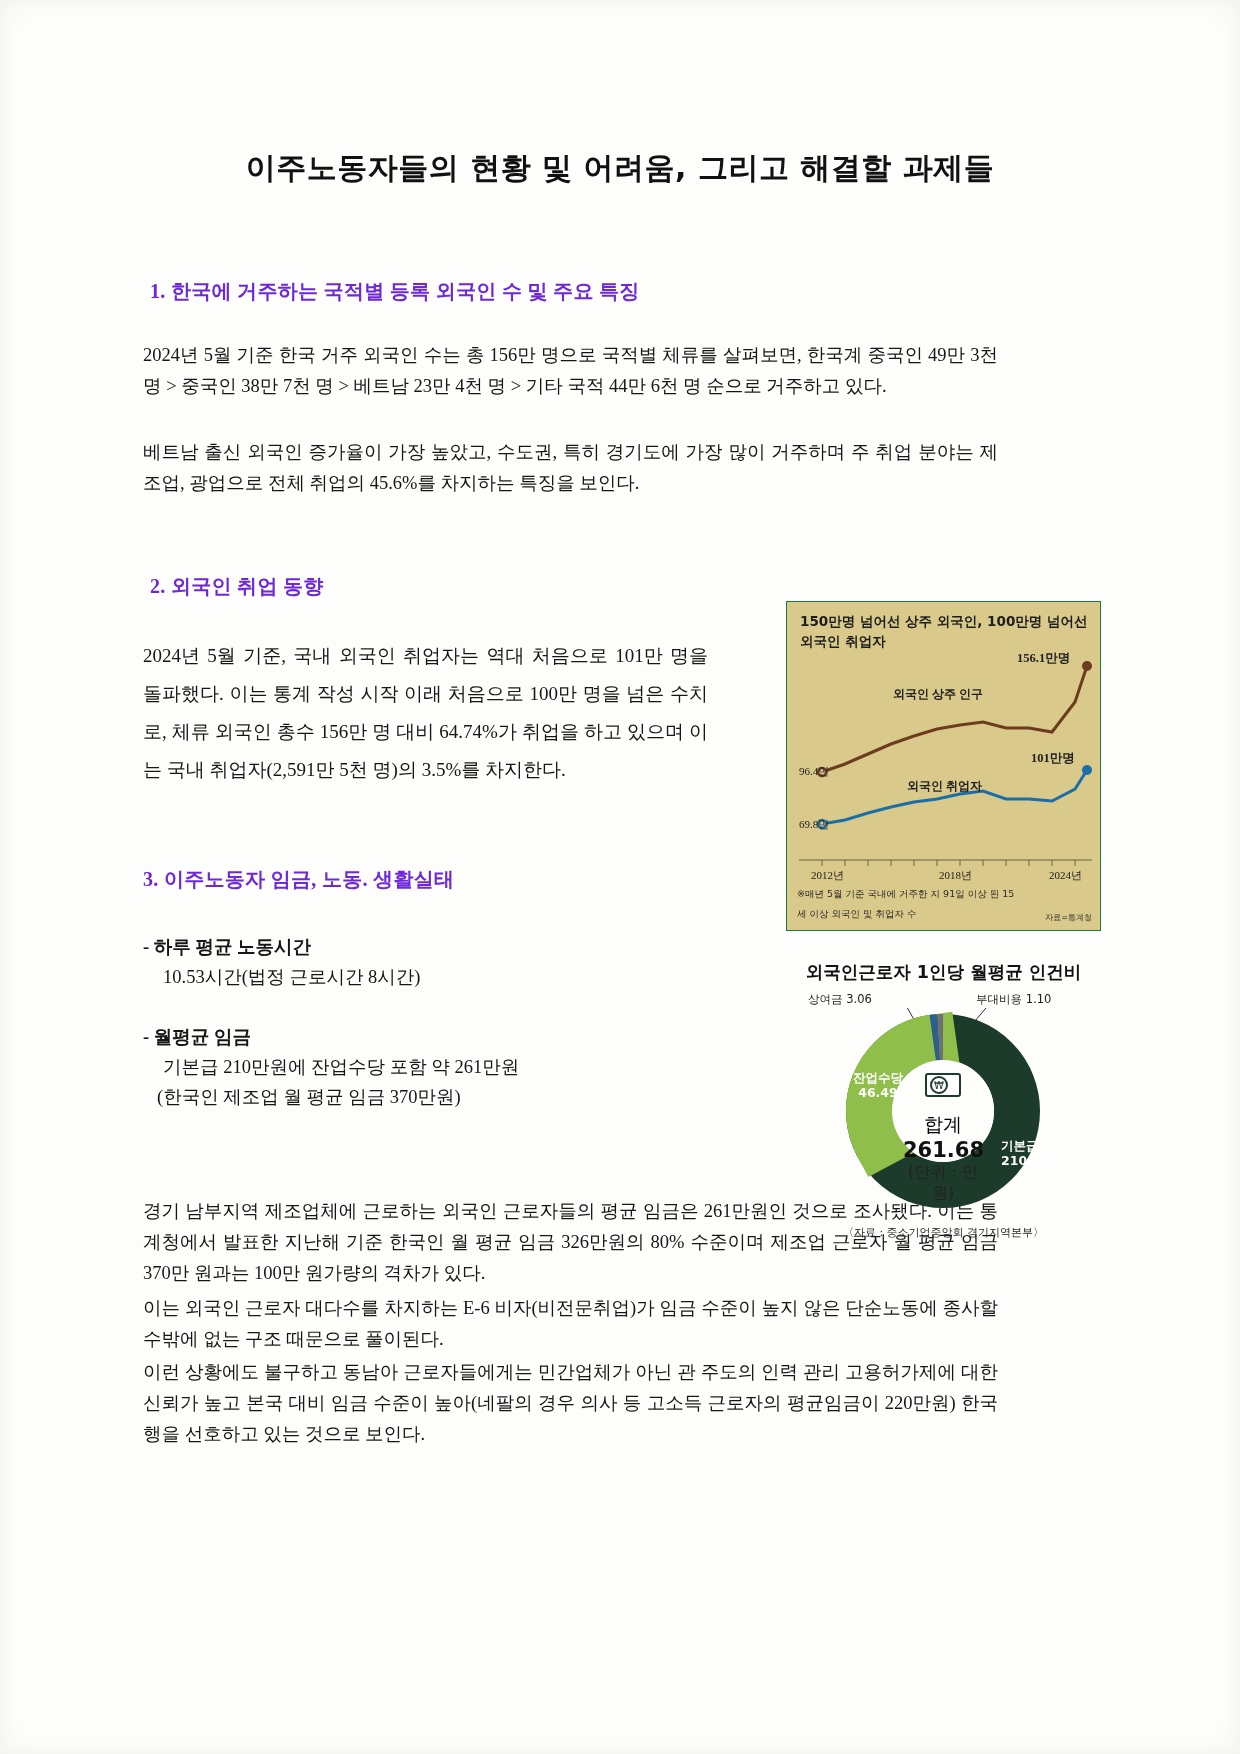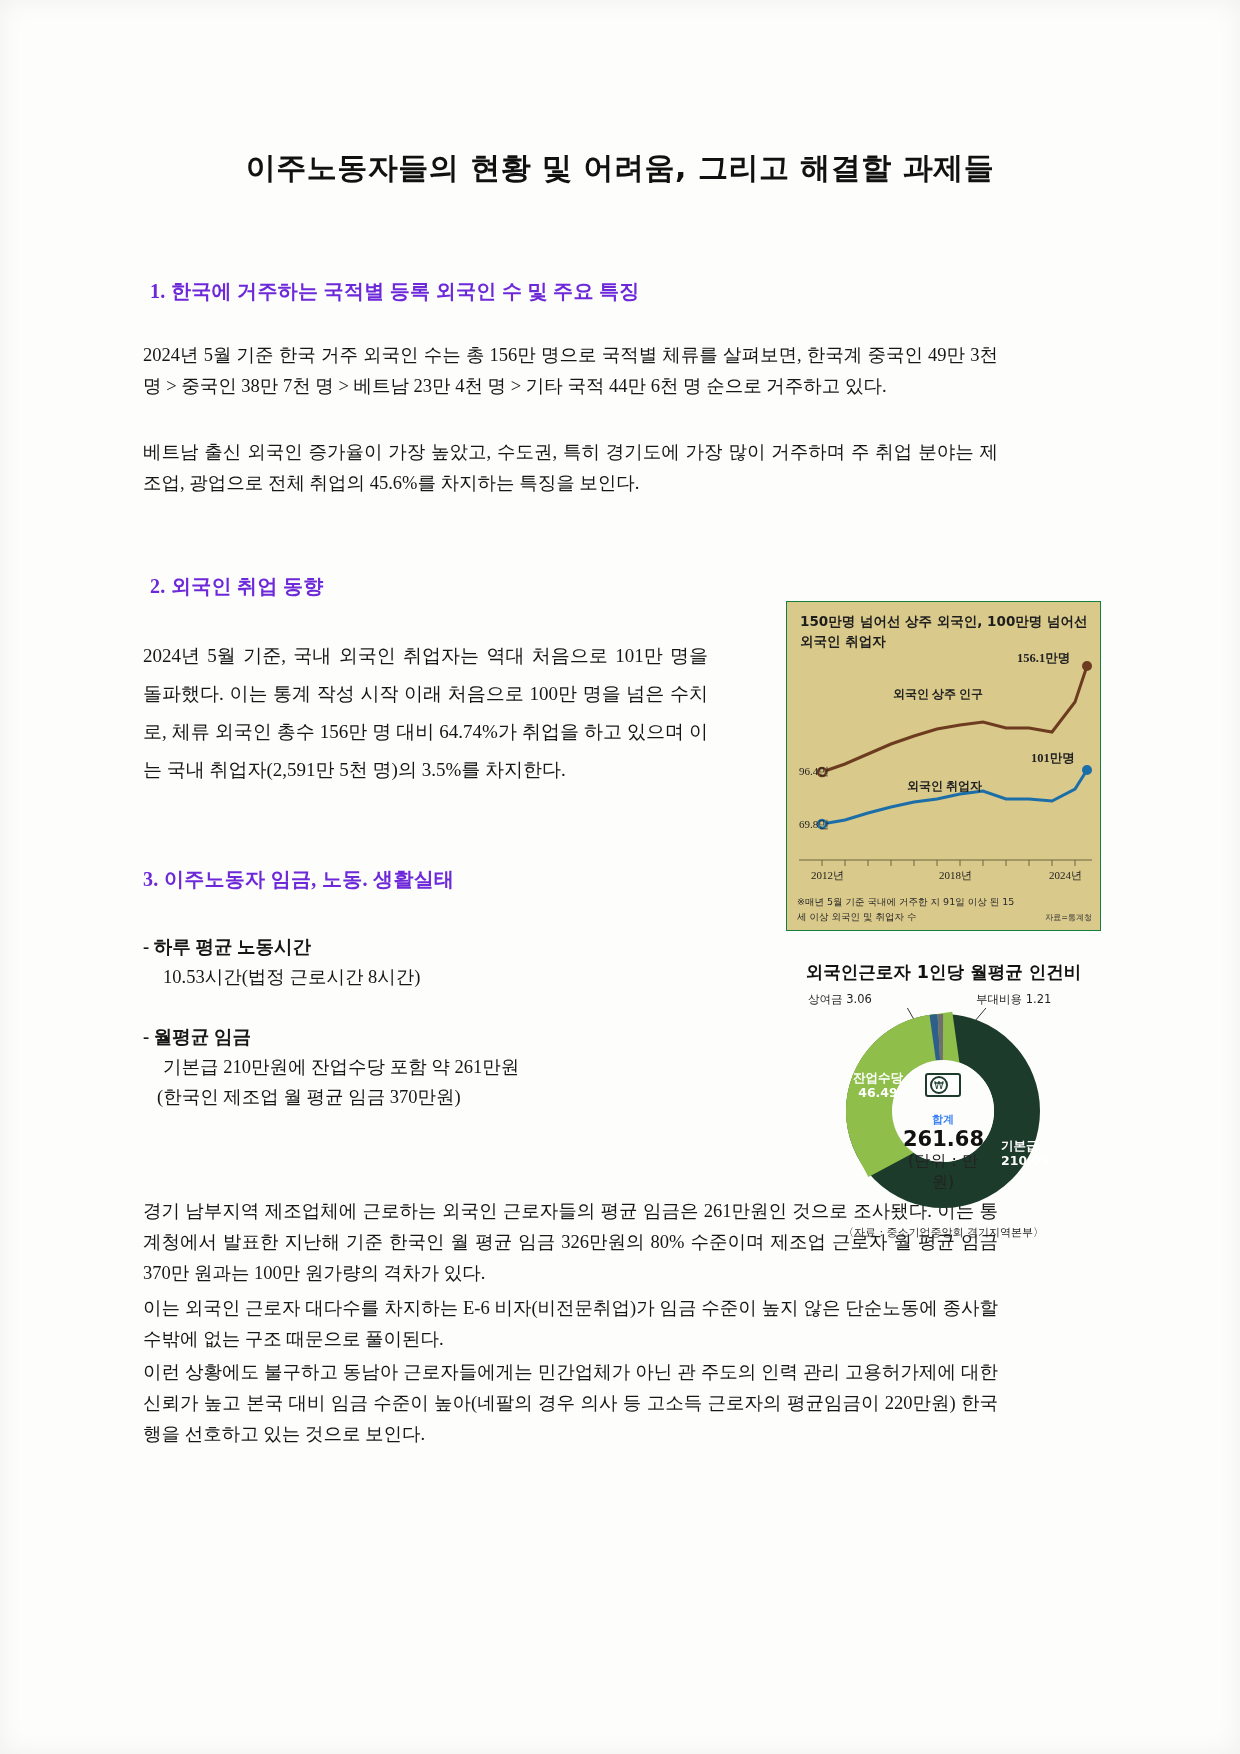--- a/index.html
+++ b/index.html
@@ -99,21 +99,21 @@
     font-size: 11px;
     font-family: Liberation Serif, serif;
     color: #222;
   }
   .fig-line .lbl.bold { font-weight: bold; font-size: 12.5px; }
   .fig-line .foot {
     position: absolute;
     left: 10px;
     bottom: 6px;
     font-size: 9.5px;
-    line-height: 15px;
+    line-height: 20px;
     color: #2a2a2a;
     font-family: "DejaVu Sans", sans-serif;
   }
   .fig-line .src {
     position: absolute;
     right: 8px;
     bottom: 7px;
     font-size: 8px;
     color: #3a3a3a;
     font-family: "DejaVu Sans", sans-serif;
@@ -241,21 +241,21 @@
     <div class="src">자료=통계청</div>
   </div>
 
   <div class="fig-donut">
     <div class="title">외국인근로자 1인당 월평균 인건비</div>
 
     <div class="callout" style="left:22px; top:32px;">
       <span>상여금 3.06</span>
     </div>
     <div class="callout" style="left:190px; top:32px;">
-      <span>부대비용 1.21</span>
+      <span>부대비용 1.10</span>
     </div>
 
     <svg width="315" height="225" viewBox="0 0 315 225" style="position:absolute; left:0; top:48px;">
 
       <line x1="118" y1="-6" x2="135" y2="24" stroke="#333" stroke-width="1"></line>
       <line x1="205" y1="-6" x2="178" y2="26" stroke="#333" stroke-width="1"></line>
 
       <g transform="translate(157,103)">
 
         <circle r="74" fill="none" stroke="#1d3b2a" stroke-width="46"></circle>
@@ -281,21 +281,21 @@
       <span>잔업수당</span><br>
       <span>46.49</span>
     </div>
 
     <div class="callout" style="left:215px; top:178px; color:#ffffff; font-weight:bold; font-size:12.5px; line-height:15px; width:70px;">
       <span>기본급</span><br>
       <span>210.09</span>
     </div>
 
     <div class="donut-center-label" style="position:absolute; left:117px; top:152px; width:80px; text-align:center;">
-      <div style="font-size:11px; font-weight:bold; color:#3b82f6;">합계</div>
+      <div style="font-size:19px; font-weight:normal; color:#000000;">합계</div>
       <div style="font-size:21px; font-weight:bold; color:#111; line-height:24px;">261.68</div>
       <div style="font-size:16px; color:#222;">(단위 : 만원)</div>
     </div>
 
     <div class="src">〈자료 : 중소기업중앙회 경기지역본부〉</div>
   </div>
 
 </div>
 
 </body></html>

